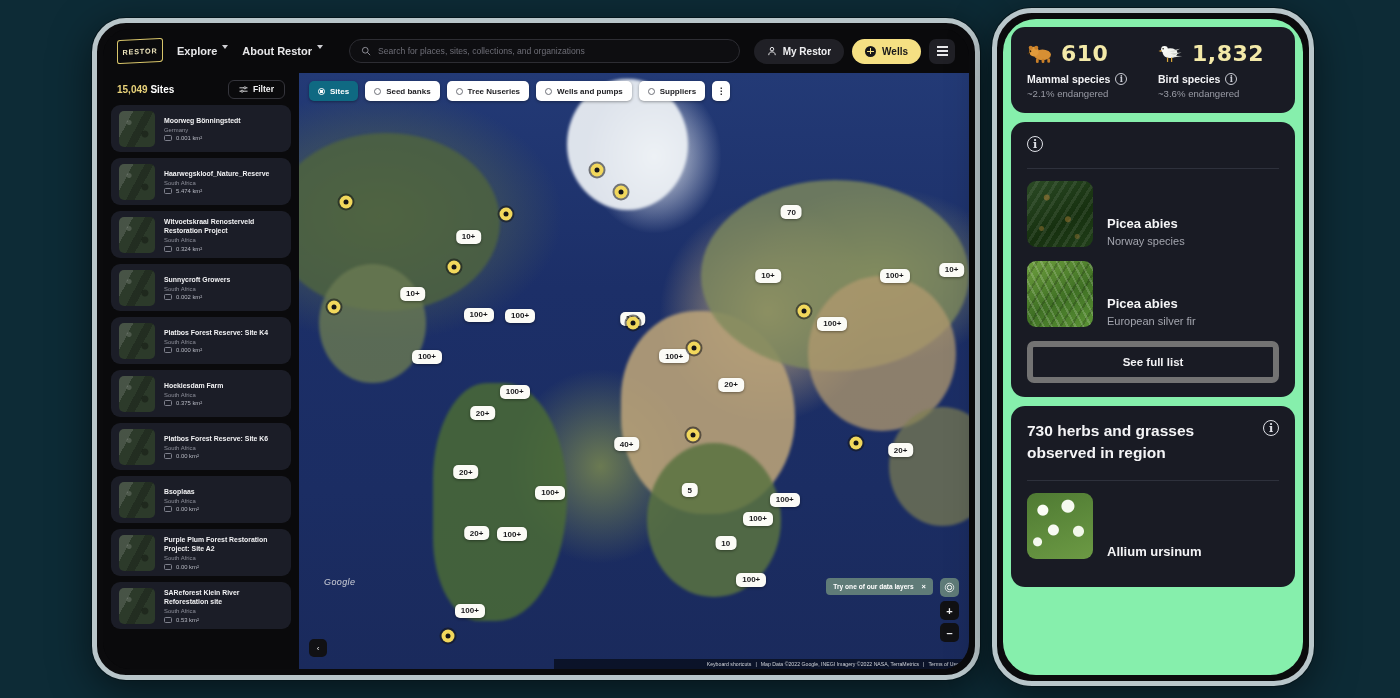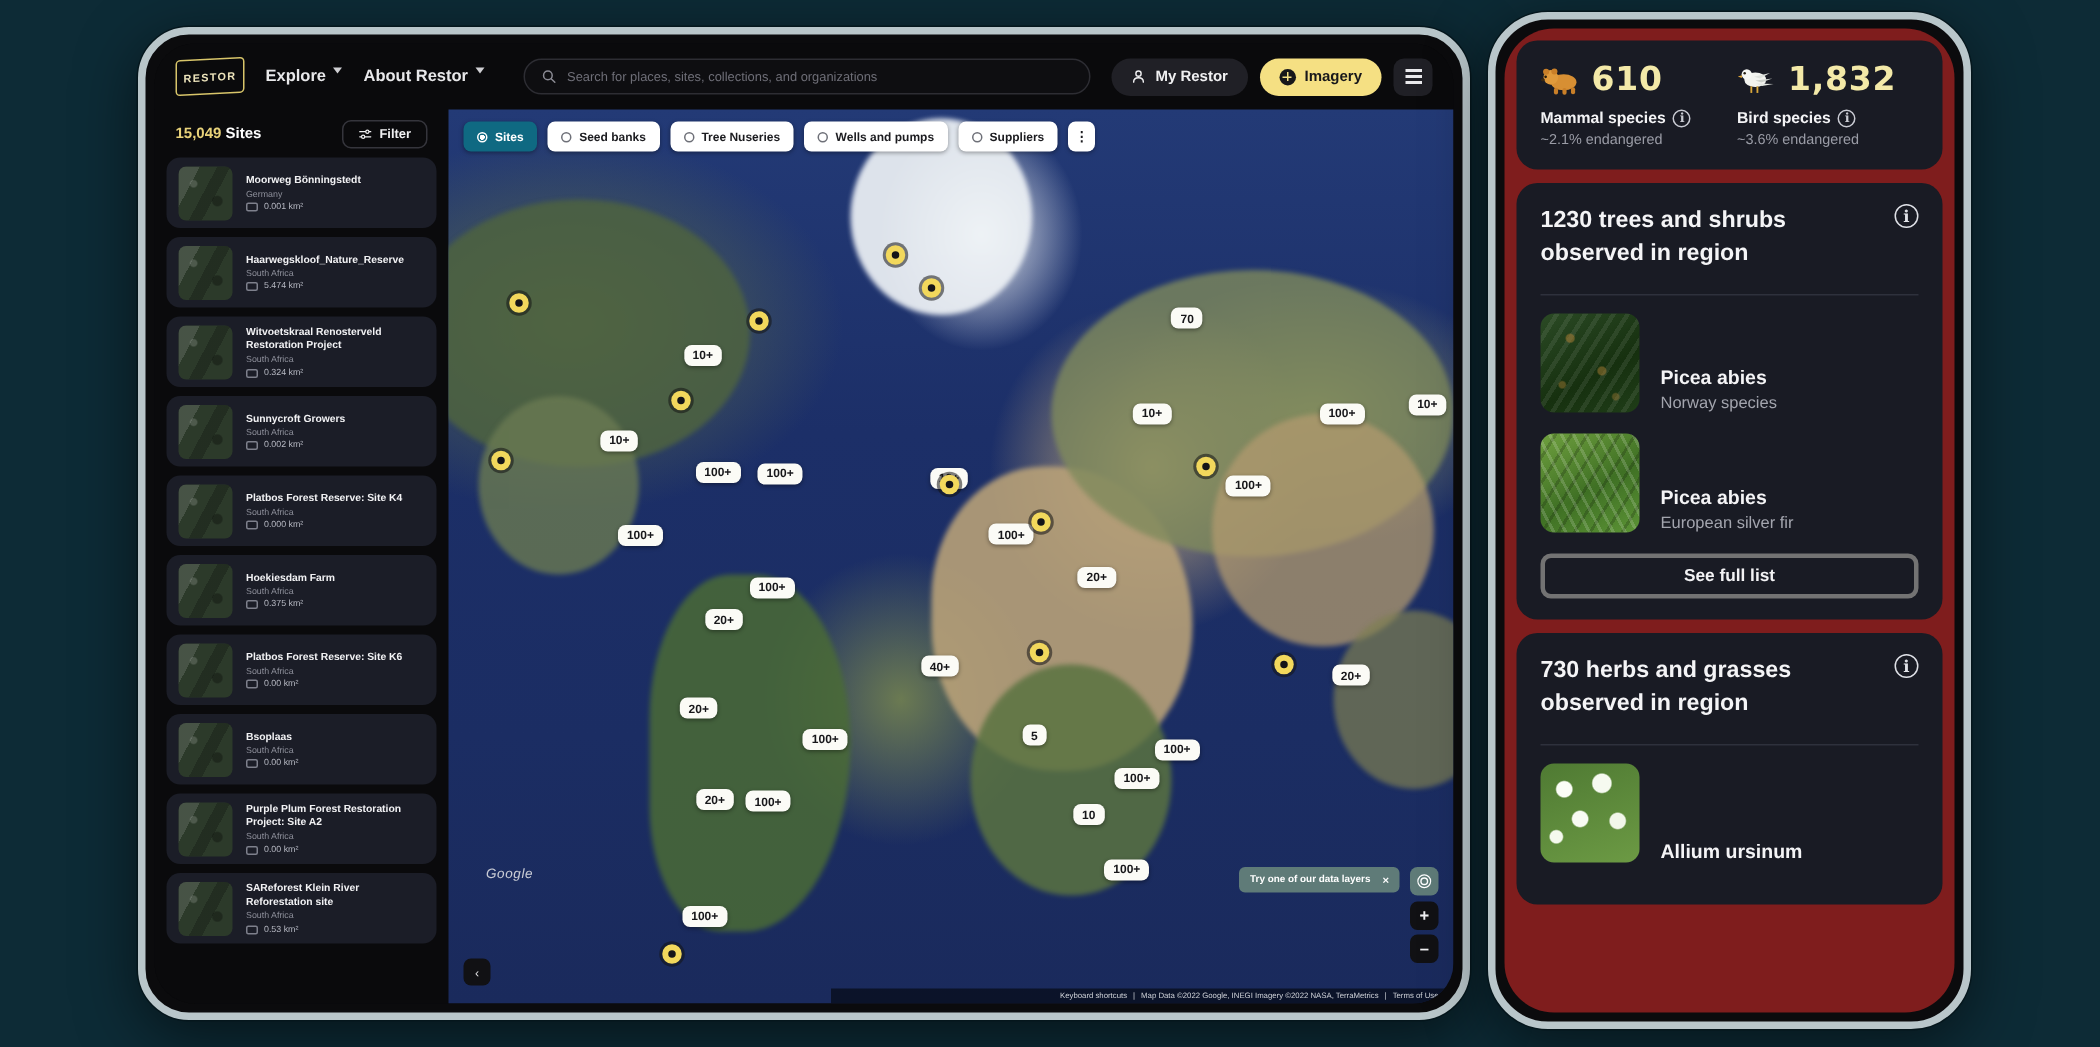--- a/index.html
+++ b/index.html
@@ -196,21 +196,21 @@
     position: absolute; left: 992px; top: 8px;
     width: 322px; height: 678px;
     border-radius: 40px;
     background: #0b0b0d;
     border: 5px solid #b9c6ca;
     box-shadow: 0 0 0 1px #05161c, 0 10px 40px rgba(0,0,0,.5);
     overflow: hidden;
   }
   .phone-inner {
     position: absolute; inset: 6px;
-    border-radius: 33px; background: #7f1d1d; overflow: hidden;
+    border-radius: 33px; background: #86efac; overflow: hidden;
     padding: 8px 8px 0 8px;
   }
   .card { background: #191b24; border-radius: 14px; padding: 14px 16px; margin-bottom: 9px; }
   .fauna-row { display: flex; gap: 10px; }
   .fauna-col { flex: 1; min-width: 0; }
   .fauna-top { display: flex; align-items: center; gap: 8px; }
   .fauna-count { color: #f3e9a8; font-size: 22px; font-weight: 700; letter-spacing: .5px; font-family: "DejaVu Sans", sans-serif; }
   .fauna-label { color: #f3f3f5; font-size: 10.5px; font-weight: 700; margin-top: 7px; display: flex; align-items: center; gap: 5px; }
   .fauna-sub { color: #9a9ca6; font-size: 9.6px; margin-top: 3px; }
   .info-ico {
@@ -253,21 +253,21 @@
       radial-gradient(circle at 24% 26%, #fbfdf6 0 5px, transparent 6px),
       radial-gradient(circle at 62% 20%, #f6faf0 0 6px, transparent 7px),
       radial-gradient(circle at 40% 56%, #f8fbf3 0 5px, transparent 6px),
       radial-gradient(circle at 78% 58%, #f2f7ea 0 5px, transparent 6px),
       radial-gradient(circle at 16% 74%, #f5f9ee 0 4px, transparent 5px);
   }
   .sp-meta { min-width: 0; }
   .sp-latin { color: #f4f4f6; font-size: 13px; font-weight: 700; }
   .sp-common { color: #a3a5ae; font-size: 11px; margin-top: 4px; }
   .full-list-btn {
-    height: 30px; border: 3px solid #737373; border-radius: 7px;
+    height: 42px; border: 6px solid #737373; border-radius: 7px;
     display: flex; align-items: center; justify-content: center;
     color: #f2f2f4; font-size: 11.5px; font-weight: 700; margin-top: 4px;
   }
 </style>
 </head>
 <body>
 
 <div class="stage">
 
   <div class="tablet">
@@ -295,21 +295,21 @@
         <div class="nav-right">
           <div class="btn-dark">
             <svg class="ico-svg" width="10" height="10" viewBox="0 0 16 16">
               <circle cx="8" cy="5" r="2.8" fill="none" stroke="#f0f0f2" stroke-width="1.5"></circle>
               <path d="M2.8 14c0-3 2.4-4.6 5.2-4.6S13.2 11 13.2 14" fill="none" stroke="#f0f0f2" stroke-width="1.5" stroke-linecap="round"></path>
             </svg>
             <span>My Restor</span>
           </div>
           <div class="btn-create">
             <span class="dot-plus"></span>
-            <span>Imagery</span>
+            <span>Wells</span>
           </div>
           <div class="btn-menu">
             <i></i>
             <i></i>
             <i></i>
           </div>
         </div>
       </div>
 
       <div class="sidebar">
@@ -617,21 +617,20 @@
               <span class="info-ico">i</span>
             </div>
             <div class="fauna-sub">~3.6%  endangered</div>
           </div>
 
         </div>
       </div>
 
       <div class="card">
         <div class="card-head">
-          <div class="card-title">1230 trees and shrubs observed in region</div>
           <span class="info-ico big">i</span>
         </div>
         <div class="divider"></div>
         <div id="tree-species">
             <div class="sp-row">
               <div class="sp-thumb spruce"></div>
               <div class="sp-meta">
                 <div class="sp-latin">Picea abies</div>
                 <div class="sp-common">Norway species</div>
               </div>

